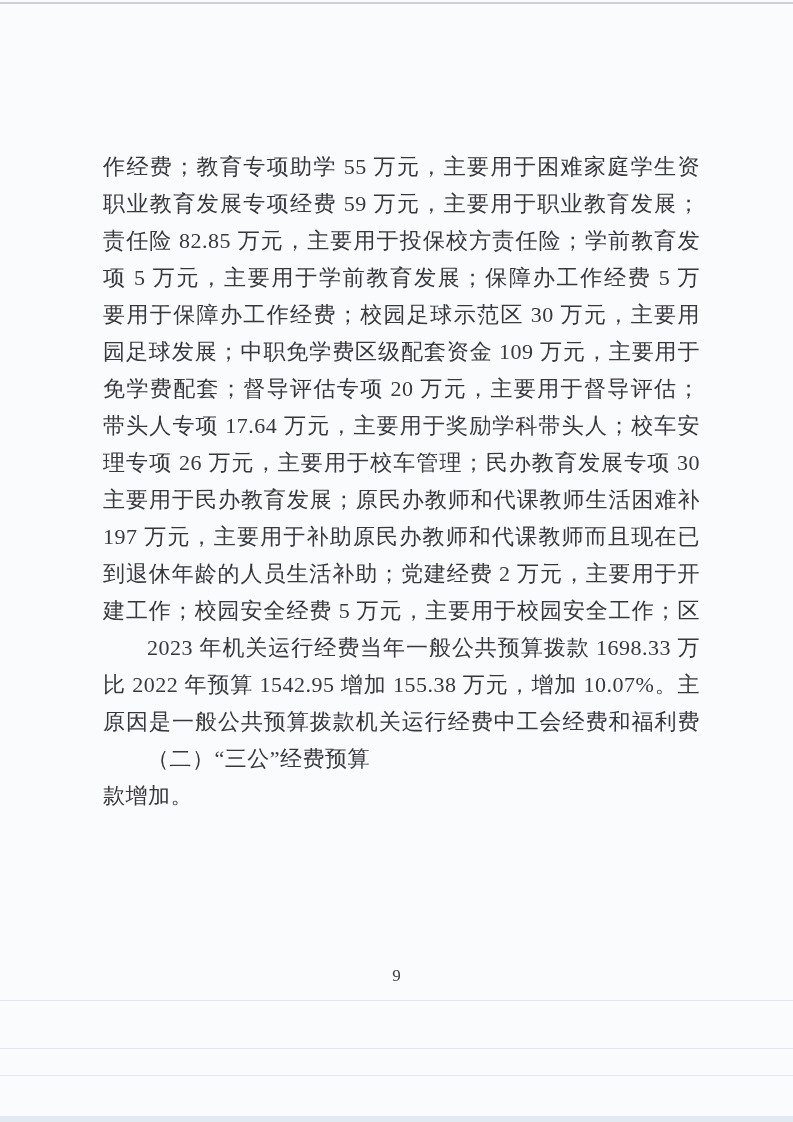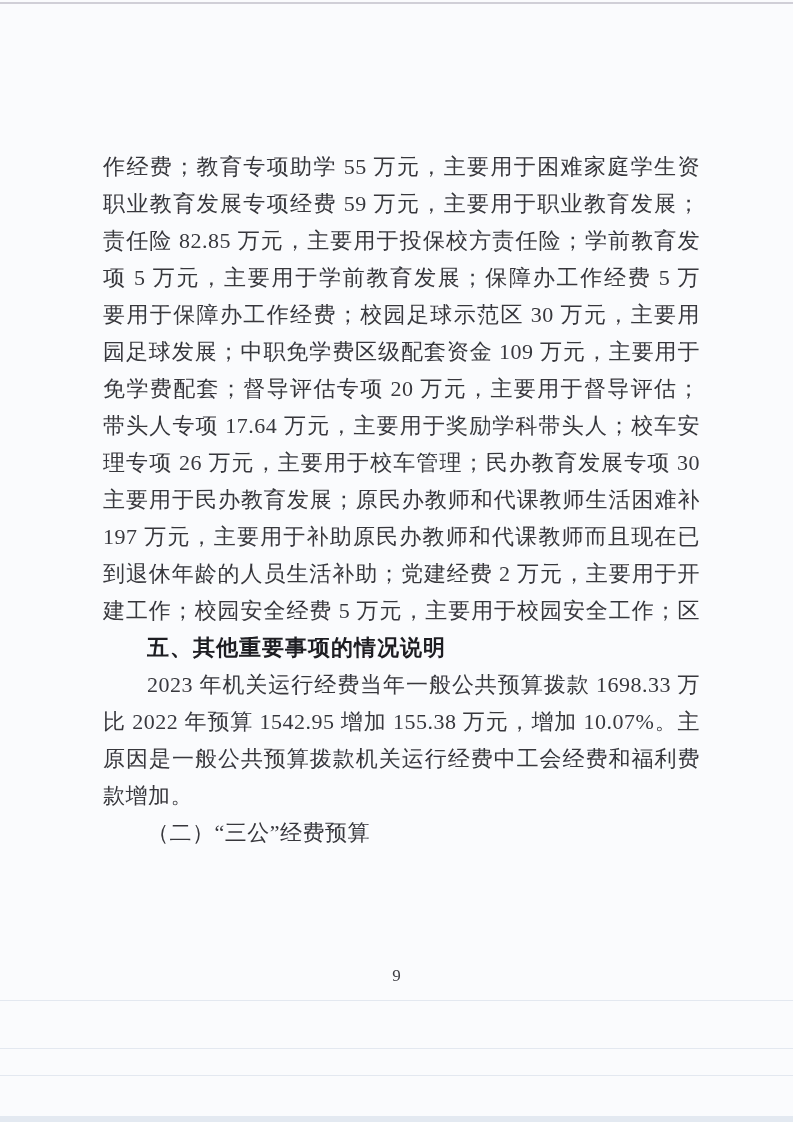--- a/index.html
+++ b/index.html
@@ -88,26 +88,25 @@
     <div class="ln jl">项 5 万元，主要用于学前教育发展；保障办工作经费 5 万元，主</div>
     <div class="ln jl">要用于保障办工作经费；校园足球示范区 30 万元，主要用于校</div>
     <div class="ln jl">园足球发展；中职免学费区级配套资金 109 万元，主要用于中职</div>
     <div class="ln jl">免学费配套；督导评估专项 20 万元，主要用于督导评估；学科</div>
     <div class="ln jl">带头人专项 17.64 万元，主要用于奖励学科带头人；校车安全管</div>
     <div class="ln jl">理专项 26 万元，主要用于校车管理；民办教育发展专项 30 万元，</div>
     <div class="ln jl">主要用于民办教育发展；原民办教师和代课教师生活困难补助</div>
     <div class="ln jl">197 万元，主要用于补助原民办教师和代课教师而且现在已经达</div>
     <div class="ln jl">到退休年龄的人员生活补助；党建经费 2 万元，主要用于开展党</div>
     <div class="ln jl">建工作；校园安全经费 5 万元，主要用于校园安全工作；区委教</div>
-    <div class="ln indent heading">五、其他重要事项的情况说明</div>
     <div class="ln indent jl">2023 年机关运行经费当年一般公共预算拨款 1698.33 万元，</div>
     <div class="ln jl">比 2022 年预算 1542.95 增加 155.38 万元，增加 10.07%。主要</div>
     <div class="ln jl">原因是一般公共预算拨款机关运行经费中工会经费和福利费拨</div>
+    <div class="ln indent">（二）“三公”经费预算</div>
     <div class="ln">款增加。</div>
-    <div class="ln indent">（二）“三公”经费预算</div>
   </div>
 
   <div class="page-number">9</div>
 
   <div class="scan-streak s1"></div>
   <div class="scan-streak s2"></div>
   <div class="scan-streak s3"></div>
   <div class="scan-bottom-edge"></div>
 
 </div>

